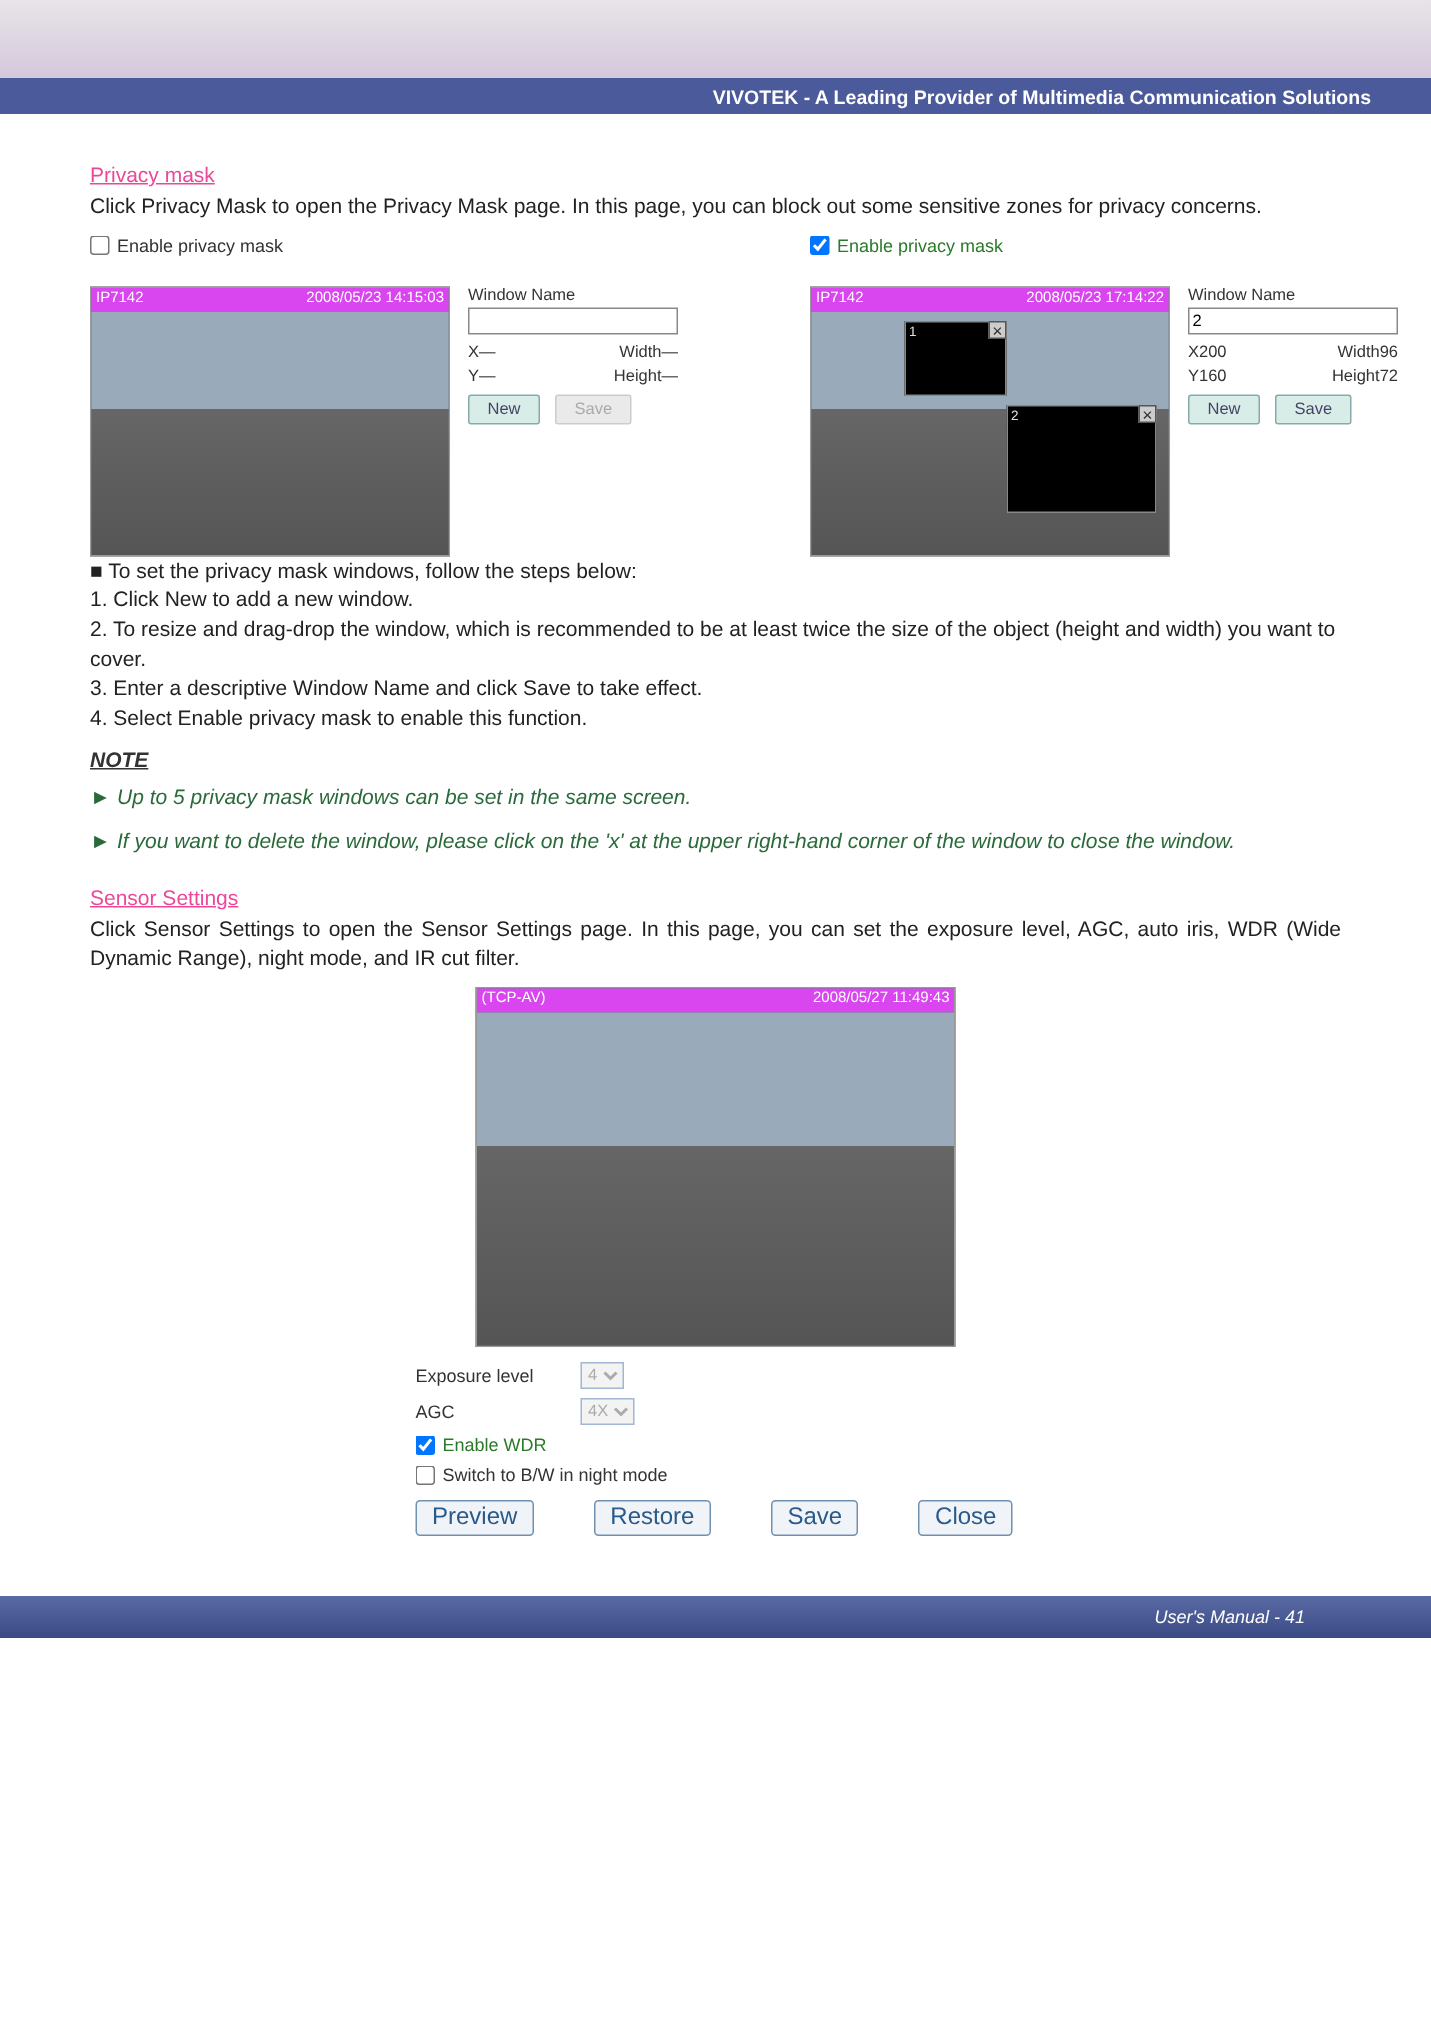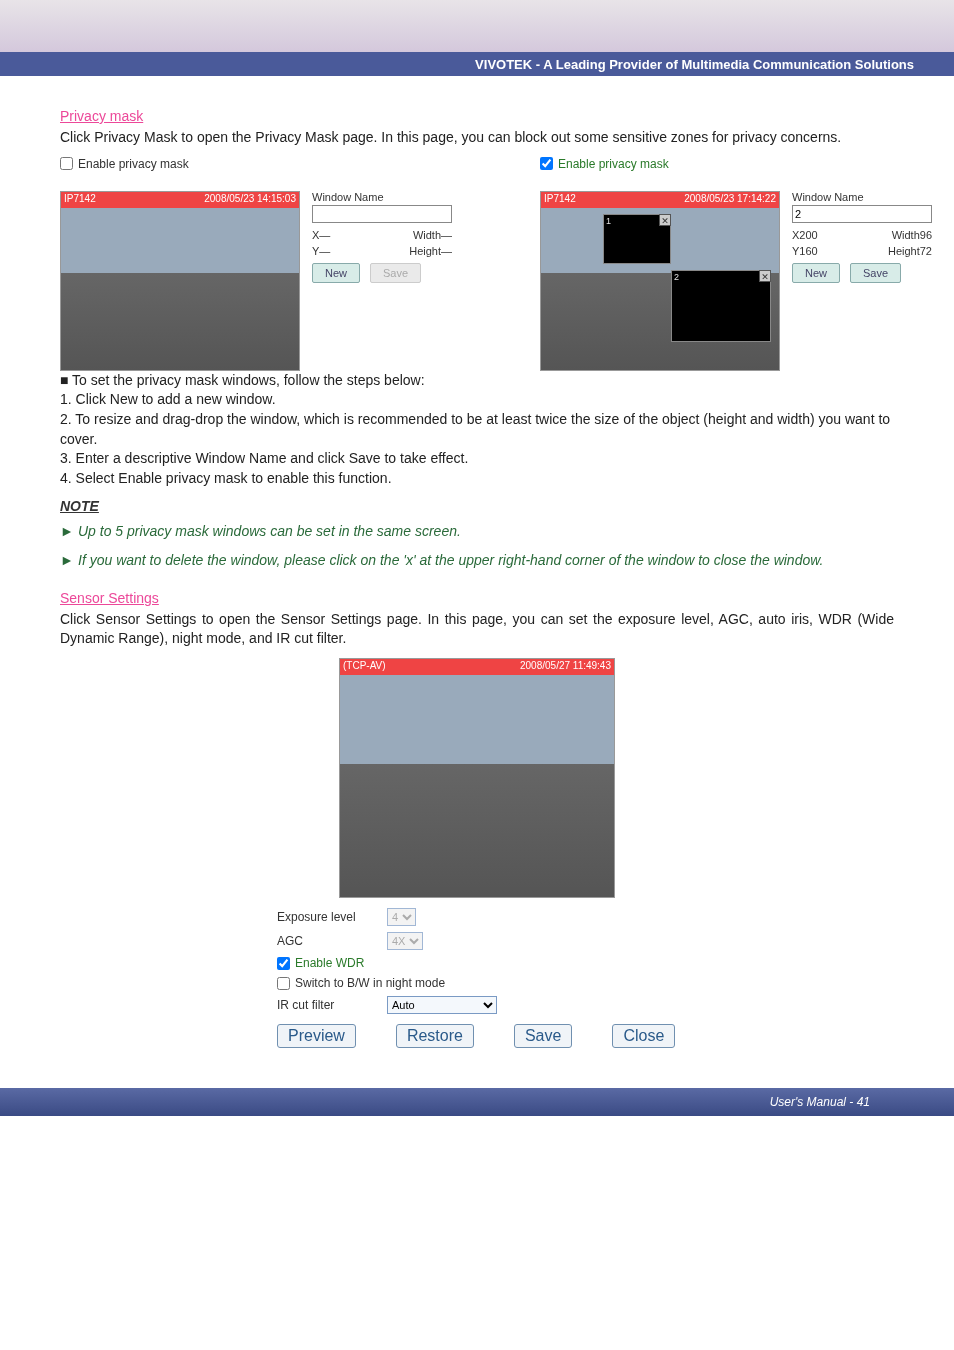--- a/index.html
+++ b/index.html
@@ -9,39 +9,39 @@
   .content { padding: 32px 60px 20px 60px; }
   .section-title { color: #ec4899; text-decoration: underline; font-size: 14px; margin-bottom: 4px; }
   .body-text { font-size: 14px; color: #222; line-height: 1.35; margin-bottom: 10px; }
   .justify { text-align: justify; }
   .pm-top { display: flex; gap: 60px; }
   .chk { display: flex; gap: 5px; font-size: 12px; color: #333; margin-bottom: 20px; width: 380px; }
   .chk input { width: 13px; height: 13px; }
   .chk.green label { color: #2a7a2a; }
   .pm-panel { display: flex; align-items: flex-start; gap: 12px; width: 420px; }
   .vid { width: 240px; height: 180px; background: #586878; position: relative; border: 1px solid #999; }
-  .vid-title { position: absolute; top: 0; left: 0; right: 0; height: 16px; background: #ef4444; color: #fff; font-size: 10px; display: flex; justify-content: space-between; padding: 1px 3px; }
+  .vid-title { position: absolute; top: 0; left: 0; right: 0; height: 16px; background: #d946ef; color: #fff; font-size: 10px; display: flex; justify-content: space-between; padding: 1px 3px; }
   .vid-img { position: absolute; top: 16px; left: 0; right: 0; bottom: 0; background: linear-gradient(#9ab 0%,#9ab 40%,#666 40%,#555 100%); }
   .mask-box { position: absolute; background: #000; border: 1px solid #888; }
   .mask-close { position: absolute; top: -1px; right: -1px; width: 12px; height: 12px; background: #ccc; color: #333; font-size: 9px; line-height: 12px; text-align: center; border: 1px solid #555; }
   .mask-label { position:absolute; top:1px; left:2px; color:#e0e0e0; font-size:9px; }
   .ctrl-col { font-size: 11px; color: #333; }
   .ctrl-col label { display:block; margin-bottom:2px; }
   .ctrl-col input[type=text] { width: 140px; border:1px solid #888; height: 18px; margin-bottom:6px; font-size:11px; padding:0 2px; }
   .xy-row { display:flex; justify-content:space-between; font-size:11px; margin-bottom:4px; width:140px; }
   .btn-row { display:flex; gap:10px; margin-top:6px; }
   .sm-btn { font-size:11px; border:1px solid #8aa; background:#d8ece8; color:#446; padding:3px 12px; border-radius:2px; cursor:pointer; }
   .sm-btn.disabled { color:#aaa; background:#eaeaea; border-color:#ccc; }
   .steps { font-size:14px; color:#222; line-height:1.4; margin-bottom:10px; }
   .steps .lead::before { content:"■ "; }
   .note-hd { font-size:14px; font-weight:bold; font-style:italic; text-decoration:underline; margin-bottom:8px; }
   .note-item { font-size:14px; font-style:italic; color:#2a6a3a; line-height:1.35; margin-bottom:10px; padding-left:18px; position:relative; }
   .note-item::before { content:"►"; position:absolute; left:0; }
   .sensor-block { display:flex; flex-direction:column; align-items:center; margin-top:10px; }
-  .sensor-vid { width: 276px; height: 240px; background:#586878; position:relative; border:1px solid #999; }
+  .sensor-vid { width: 320px; height: 240px; background:#586878; position:relative; border:1px solid #999; }
   .sensor-form { width: 400px; font-size:12px; color:#2a4a7a; margin-top:10px; }
   .sensor-form .row { display:flex; align-items:center; margin-bottom:6px; }
   .sensor-form .row .lbl { width: 110px; color:#333; }
   .sensor-form select { border:1px solid #7a9ac4; background:#f4f8fc; font-size:11px; height:18px; }
   .sensor-form .sel-dis { color:#888; background:#eee; }
   .sensor-form .chk2 { display:flex; align-items:center; gap:5px; margin-bottom:6px; }
   .sensor-btns { display:flex; gap:40px; margin-top:10px; align-items:center; }
   .s-btn { font-size:16px; border:1px solid #7090b0; background:#f0f4f8; color:#2a5a8a; padding:2px 10px; border-radius:3px; cursor:pointer; }
   .footer-band { height:28px; background:linear-gradient(#5a6aa4,#3a4a84); color:#fff; font-style:italic; font-size:12px; display:flex; align-items:center; justify-content:flex-end; padding-right:84px; margin-top:20px; }
 </style>
@@ -174,26 +174,20 @@
         </select>
       </div>
       <div class="chk2">
         <input type="checkbox" checked="" style="">
         <span style="color:#2a7a2a;">Enable WDR</span>
       </div>
       <div class="chk2">
         <input type="checkbox" style="">
         <span style="color:#333;">Switch to B/W in night mode</span>
       </div>
-      <div class="row">
-        <span class="lbl">IR cut filter</span>
-        <select style="width:110px;">
-          <option>Auto</option>
-        </select>
-      </div>
       <div class="sensor-btns">
         <button class="s-btn">Preview</button>
         <button class="s-btn">Restore</button>
         <button class="s-btn">Save</button>
         <button class="s-btn">Close</button>
       </div>
     </div>
   </div>
 
 </div>

